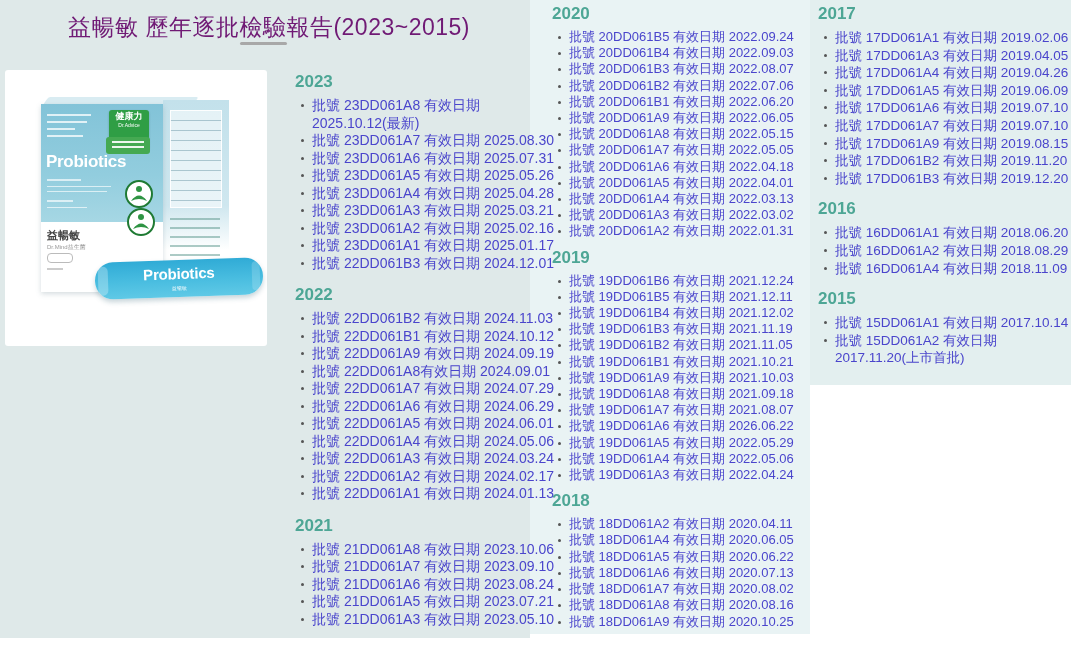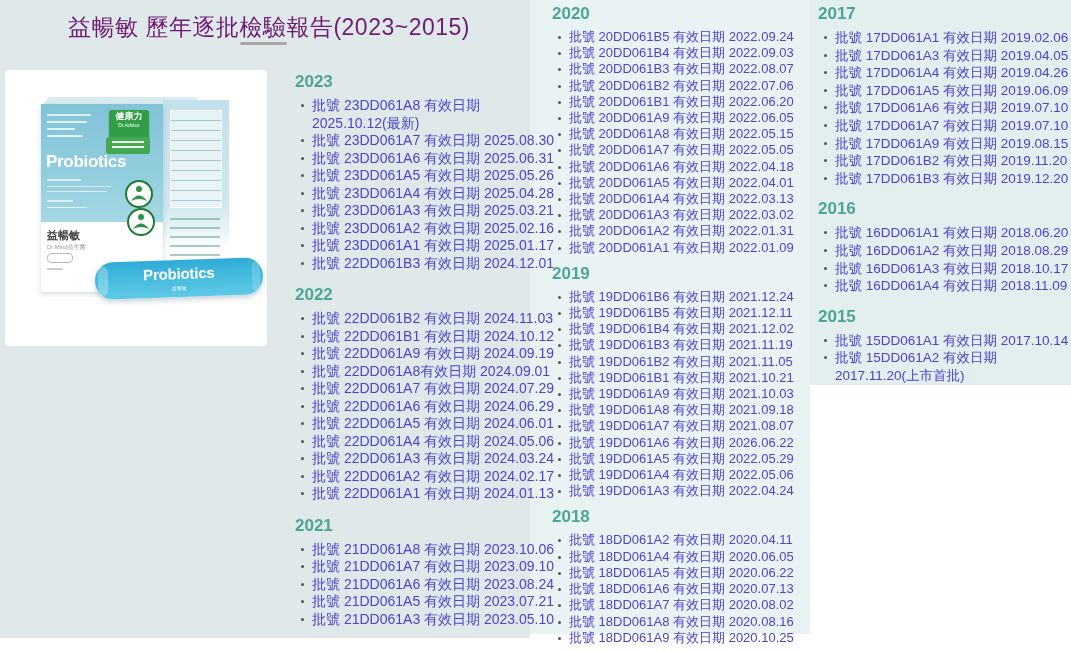--- a/index.html
+++ b/index.html
@@ -184,21 +184,21 @@
           <span>2025.10.12(最新)</span>
         </a>
       </li>
       <li>
         <a class="batch-link">
           <span>批號 23DD061A7 有效日期 2025.08.30</span>
         </a>
       </li>
       <li>
         <a class="batch-link">
-          <span>批號 23DD061A6 有效日期 2025.06.31</span>
+          <span>批號 23DD061A6 有效日期 2025.07.31</span>
         </a>
       </li>
       <li>
         <a class="batch-link">
           <span>批號 23DD061A5 有效日期 2025.05.26</span>
         </a>
       </li>
       <li>
         <a class="batch-link">
           <span>批號 23DD061A4 有效日期 2025.04.28</span>
@@ -373,25 +373,20 @@
       <li>
         <a class="batch-link">
           <span>批號 20DD061A3 有效日期 2022.03.02</span>
         </a>
       </li>
       <li>
         <a class="batch-link">
           <span>批號 20DD061A2 有效日期 2022.01.31</span>
         </a>
       </li>
-      <li>
-        <a class="batch-link">
-          <span>批號 20DD061A1 有效日期 2022.01.09</span>
-        </a>
-      </li>
     </ul>
     <div class="year-heading">2019</div>
     <ul class="batch-list">
       <li>
         <a class="batch-link">
           <span>批號 19DD061B6 有效日期 2021.12.24</span>
         </a>
       </li>
       <li>
         <a class="batch-link">
@@ -549,25 +544,20 @@
           <span>批號 16DD061A1 有效日期 2018.06.20</span>
         </a>
       </li>
       <li>
         <a class="batch-link">
           <span>批號 16DD061A2 有效日期 2018.08.29</span>
         </a>
       </li>
       <li>
         <a class="batch-link">
-          <span>批號 16DD061A3 有效日期 2018.10.17</span>
-        </a>
-      </li>
-      <li>
-        <a class="batch-link">
           <span>批號 16DD061A4 有效日期 2018.11.09</span>
         </a>
       </li>
     </ul>
     <div class="year-heading">2015</div>
     <ul class="batch-list">
       <li>
         <a class="batch-link">
           <span>批號 15DD061A1 有效日期 2017.10.14</span>
         </a>

